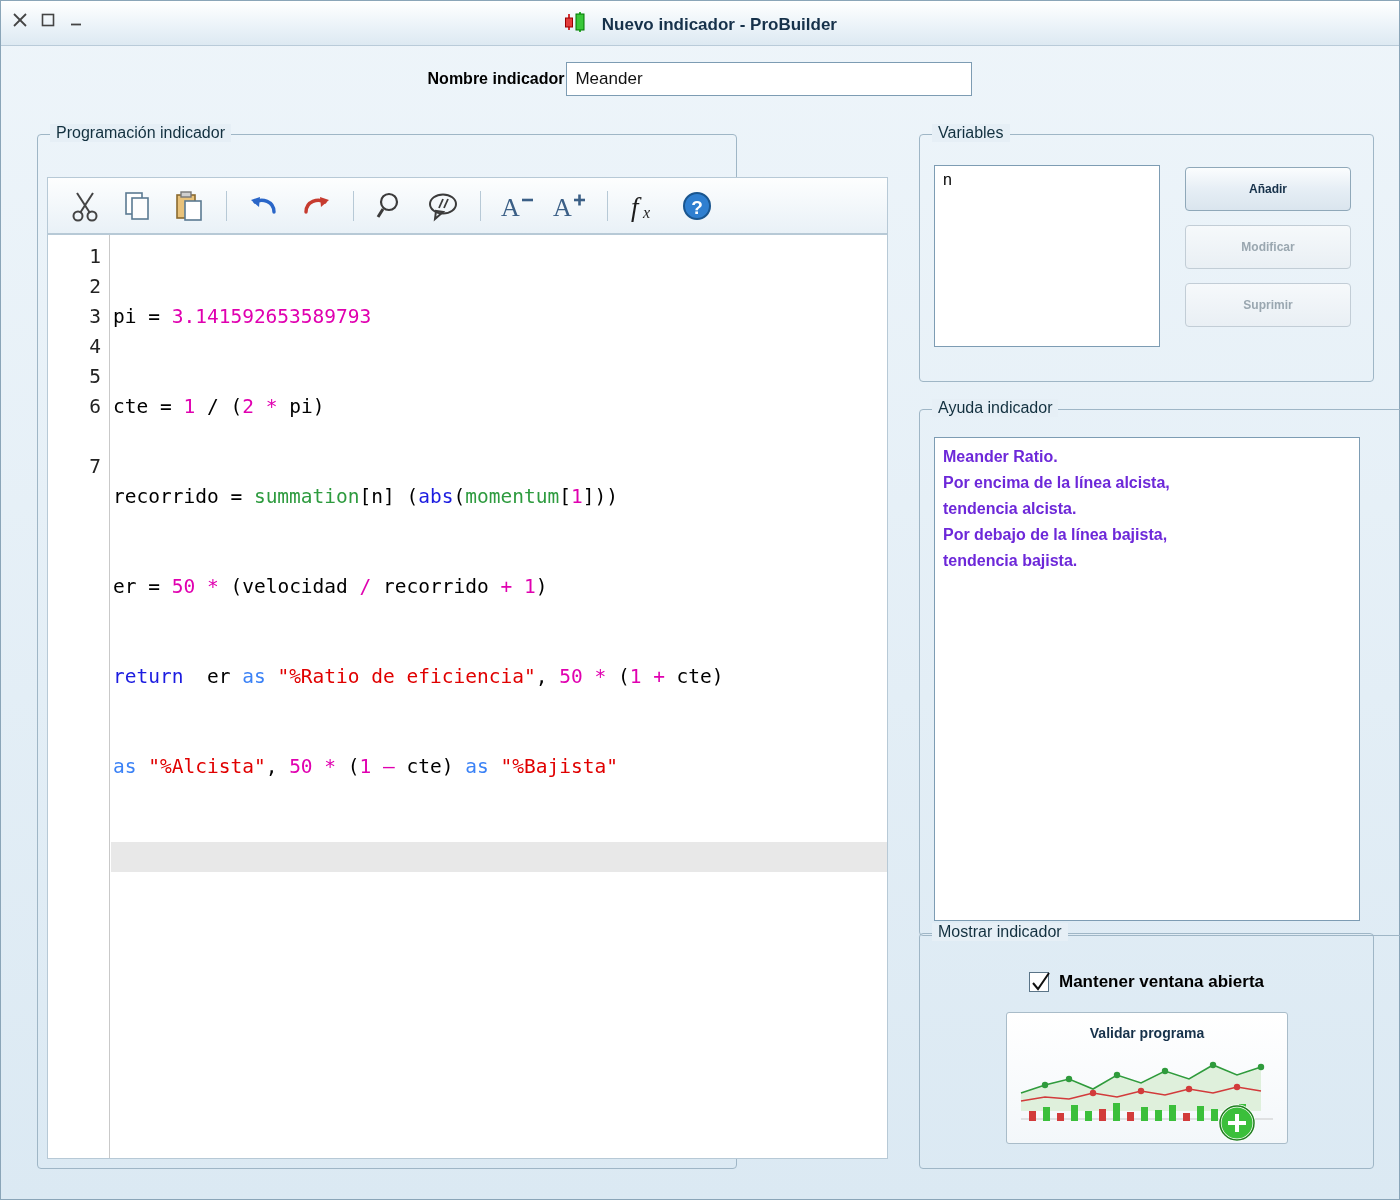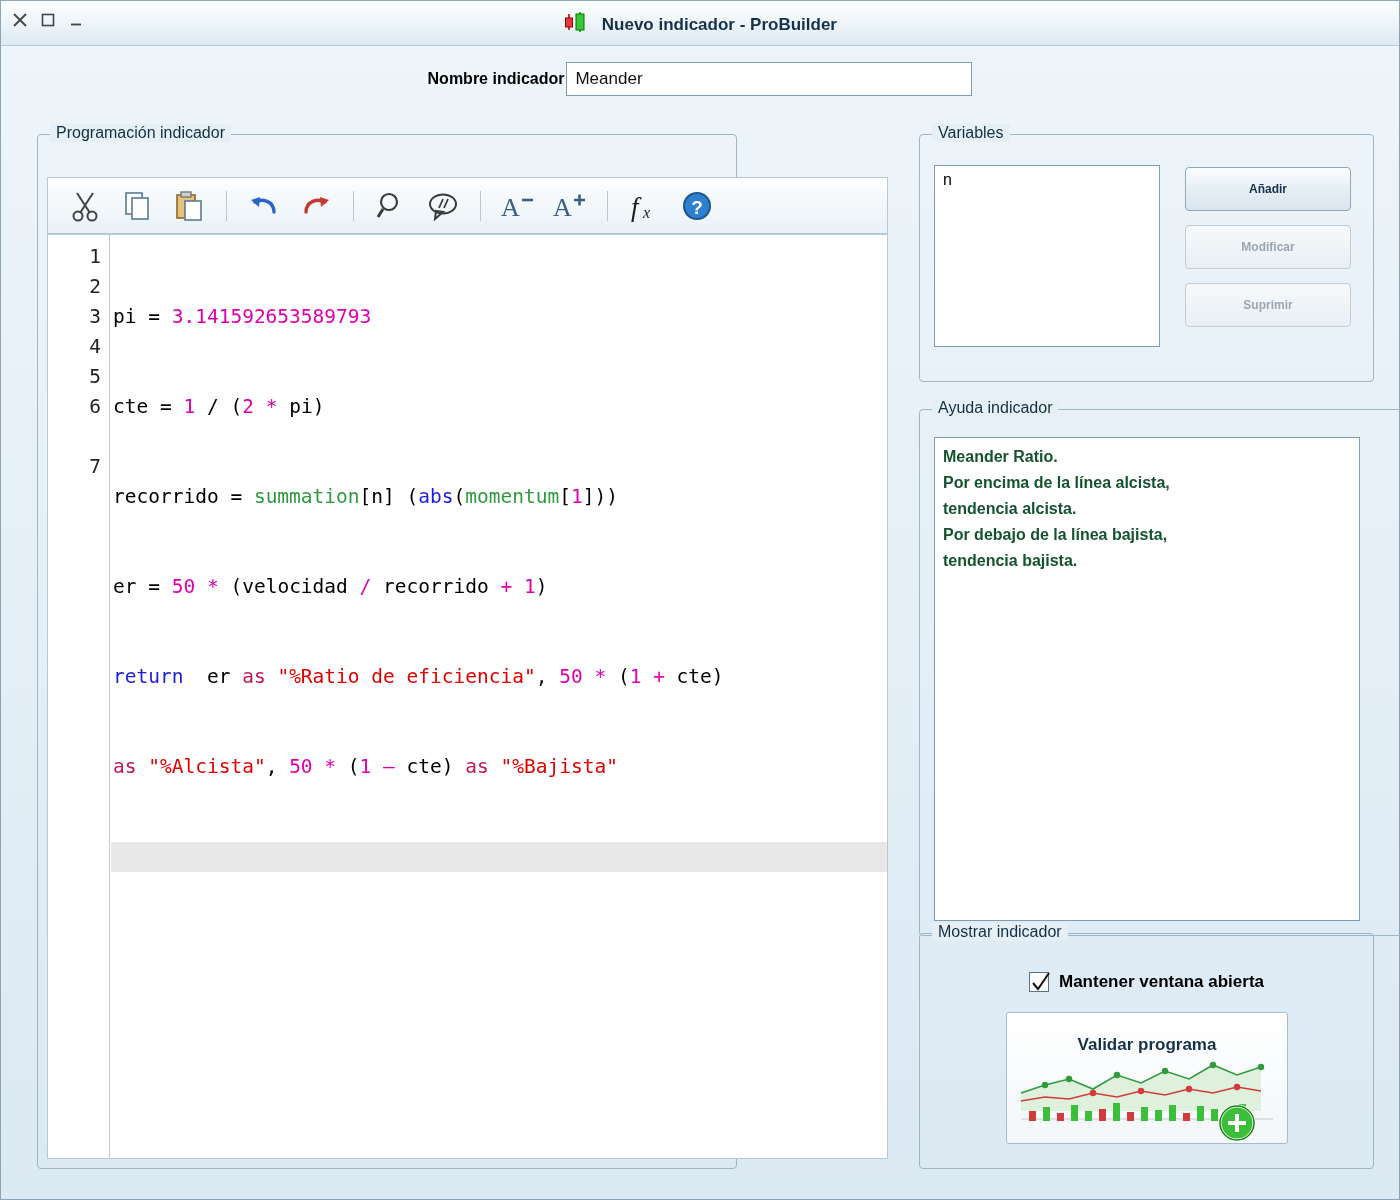--- a/index.html
+++ b/index.html
@@ -165,21 +165,21 @@
     white-space: pre;
     color: #000;
   }
   .code .ln { height: 30px; padding-left: 2px; }
   .code .ln.current { background: #e8e8e8; }
   .num   { color: #e000b0; }
   .fn    { color: #2e9b3f; }
   .kw    { color: #1c1ce0; }
   .str   { color: #e00000; }
   .var   { color: #000; }
-  .as    { color: #be185d; }
+  .as    { color: #3b82f6; }
 
   
   .vars-list {
     position: absolute;
     left: 14px; top: 30px;
     width: 226px; height: 182px;
     box-sizing: border-box;
     border: 1px solid #7d9cb3;
     background: #fff;
     padding: 5px 8px;
@@ -212,21 +212,21 @@
     position: absolute;
     left: 14px; top: 27px;
     width: 426px; height: 484px;
     box-sizing: border-box;
     border: 1px solid #7d9cb3;
     background: #fff;
     padding: 6px 8px;
     font-size: 16px;
     font-weight: bold;
     line-height: 26px;
-    color: #14532d;
+    color: #6d28d9;
     overflow: hidden;
   }
   
   .checkrow {
     position: absolute;
     left: 0; right: 0; top: 38px;
     display: flex;
     align-items: center;
     justify-content: center;
     gap: 10px;
@@ -246,23 +246,23 @@
     left: 86px; top: 78px;
     width: 282px; height: 132px;
     box-sizing: border-box;
     border: 1px solid #a9bcc9;
     border-radius: 3px;
     background: linear-gradient(to bottom, #ffffff 0%, #f3f7fa 100%);
     overflow: hidden;
   }
   .validate-title {
     text-align: center;
-    font-size: 17px;
+    font-size: 14px;
     font-weight: bold;
-    padding-top: 22px;
+    padding-top: 12px;
     color: #16314a;
   }
   .validate-chart {
     position: absolute;
     left: 8px; top: 36px;
     width: 264px; height: 92px;
   }
 </style>
 </head>
 <body>

